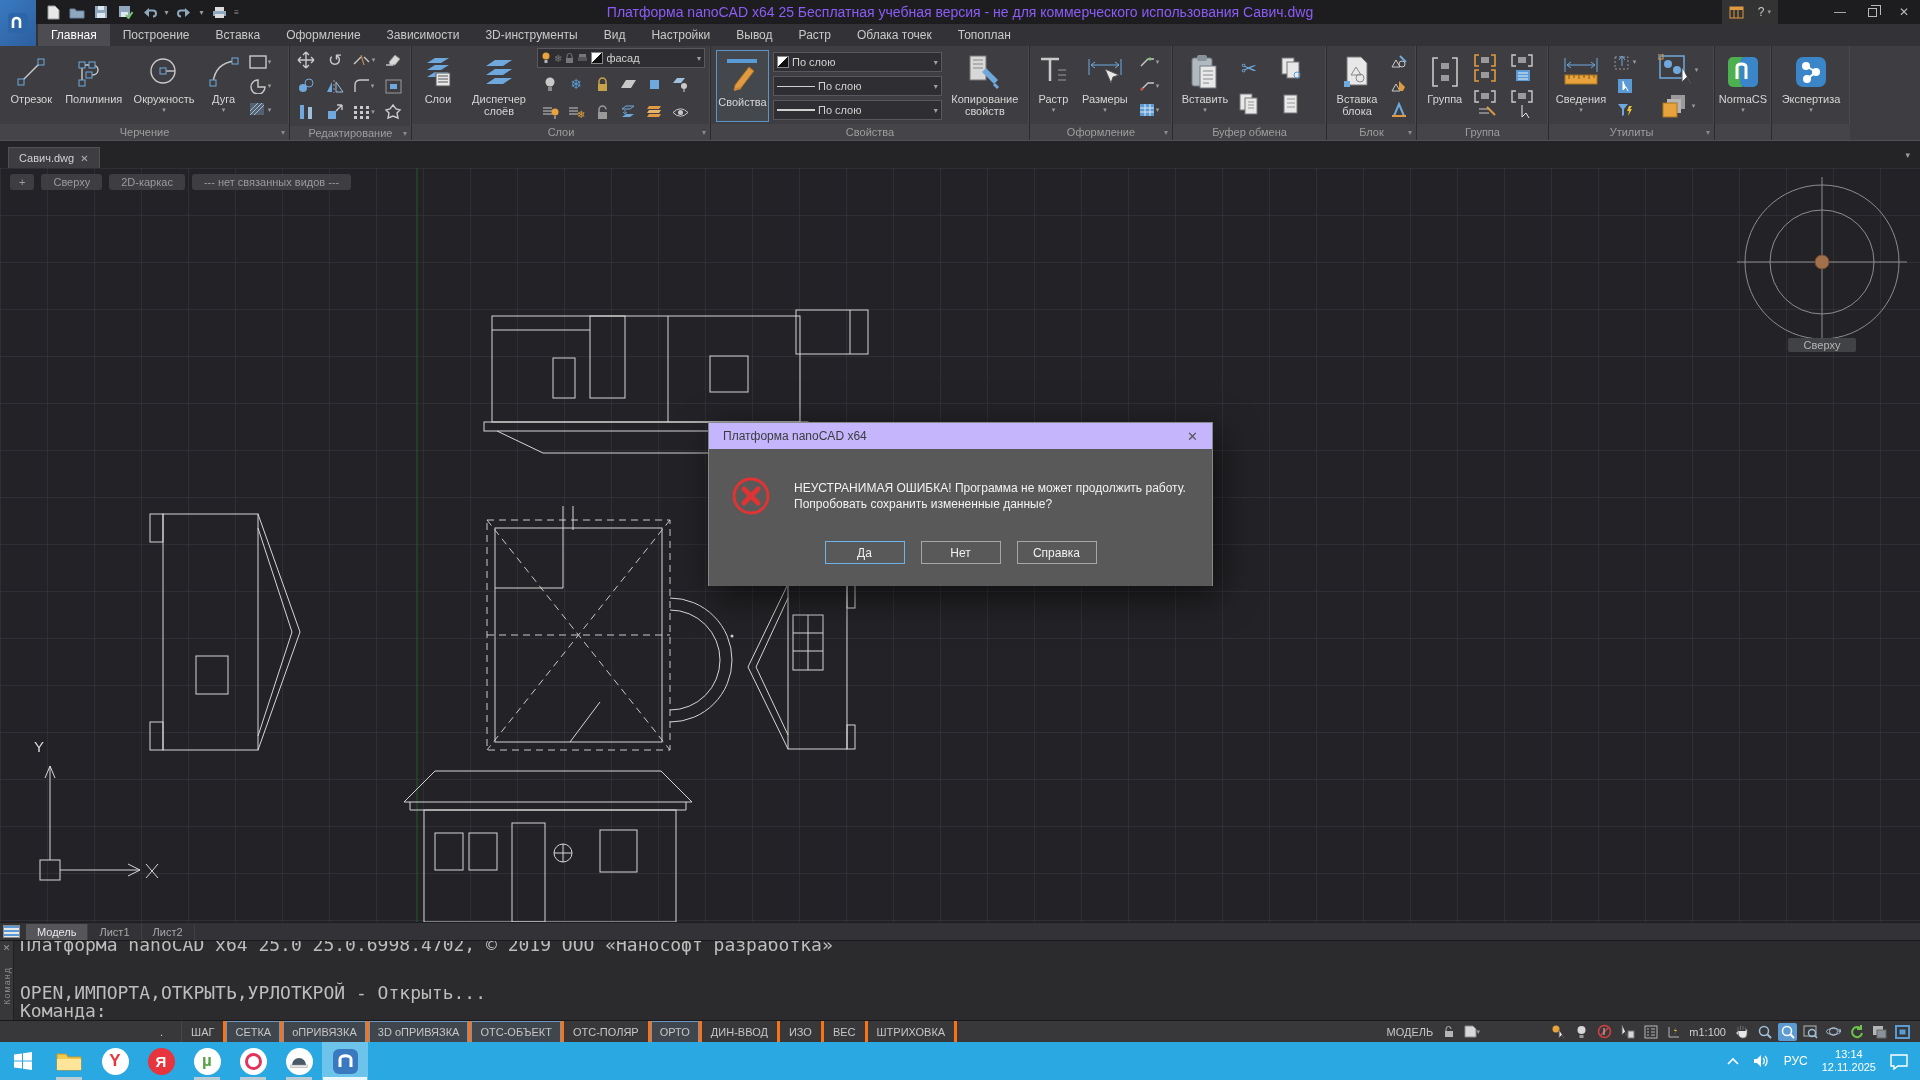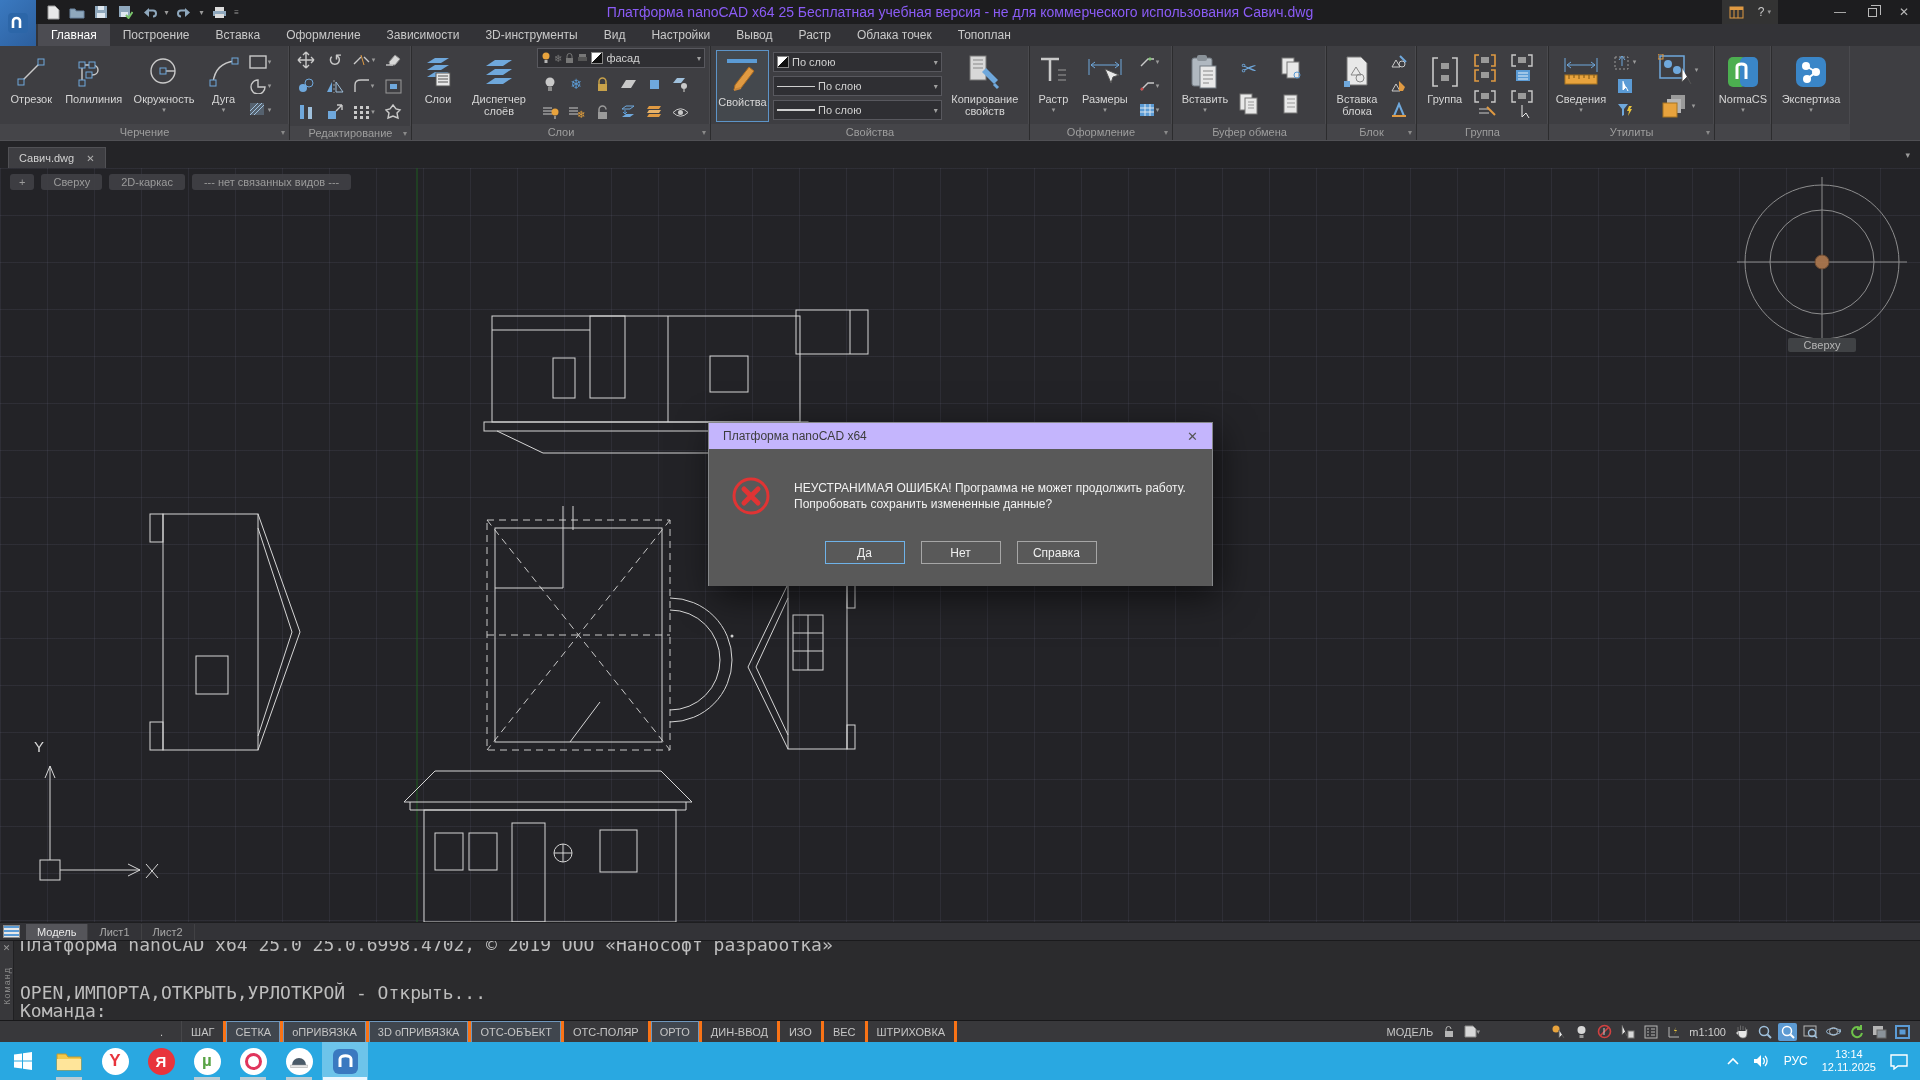--- a/index.html
+++ b/index.html
@@ -45,21 +45,21 @@
 .combo .dd{margin-left:auto;font-size:8px;color:#a0a0a0;padding-left:4px}
 .swatch{width:12px;height:12px;background:linear-gradient(135deg,#fff 50%,#111 50%);border:1px solid #888;flex:none}
 .lineSw{width:38px;height:1px;background:#cfcfcf;flex:none}
 .propsel{border:1px solid #5d94c8;background:#44484d}
 .stackcol{display:flex;flex-direction:column;gap:4px;justify-content:center}
 .iconrow{display:flex}
 .ico{display:flex;align-items:center;justify-content:center}
 
 
 .docbar{position:absolute;left:0;top:140px;width:1920px;height:28px;background:#242427;border-top:1px solid #505054;display:flex;align-items:flex-end}
-.doctab{margin-left:8px;height:21px;display:flex;align-items:center;gap:12px;background:#3e3e42;color:#d2d2d2;font-size:11px;padding:0 10px;border:1px solid #515155;border-bottom:none}
+.doctab{margin-left:8px;height:21px;display:flex;align-items:center;gap:6px;background:#3e3e42;color:#d2d2d2;font-size:11px;padding:0 10px;border:1px solid #515155;border-bottom:none}
 .doctab .x{font-size:10px;color:#b0b0b0}
 .docbar .collapse{margin-left:auto;margin-right:10px;color:#9a9a9a;font-size:9px;align-self:center}
 
 
 .canvas{position:absolute;left:0;top:168px;width:1920px;height:754px;background:#232327;background-image:linear-gradient(rgba(150,150,185,.10) 1px,transparent 1px),linear-gradient(90deg,rgba(150,150,185,.10) 1px,transparent 1px);background-size:47px 47px;overflow:hidden}
 .canvas svg.draw{position:absolute;left:0;top:0}
 .vctrl{position:absolute;left:10px;top:6px;display:flex;gap:7px;z-index:5}
 .vbtn{background:rgba(64,64,68,.92);border-radius:3px;color:#9b9b9b;font-size:11px;padding:2px 12px}
 .vbtn.plus{padding:2px 9px}
 .navlabel{position:absolute;left:1788px;top:170px;width:68px;text-align:center;background:rgba(66,68,71,.95);border-radius:2px;color:#b5b5b5;font-size:11px;padding:1px 0;z-index:5}

